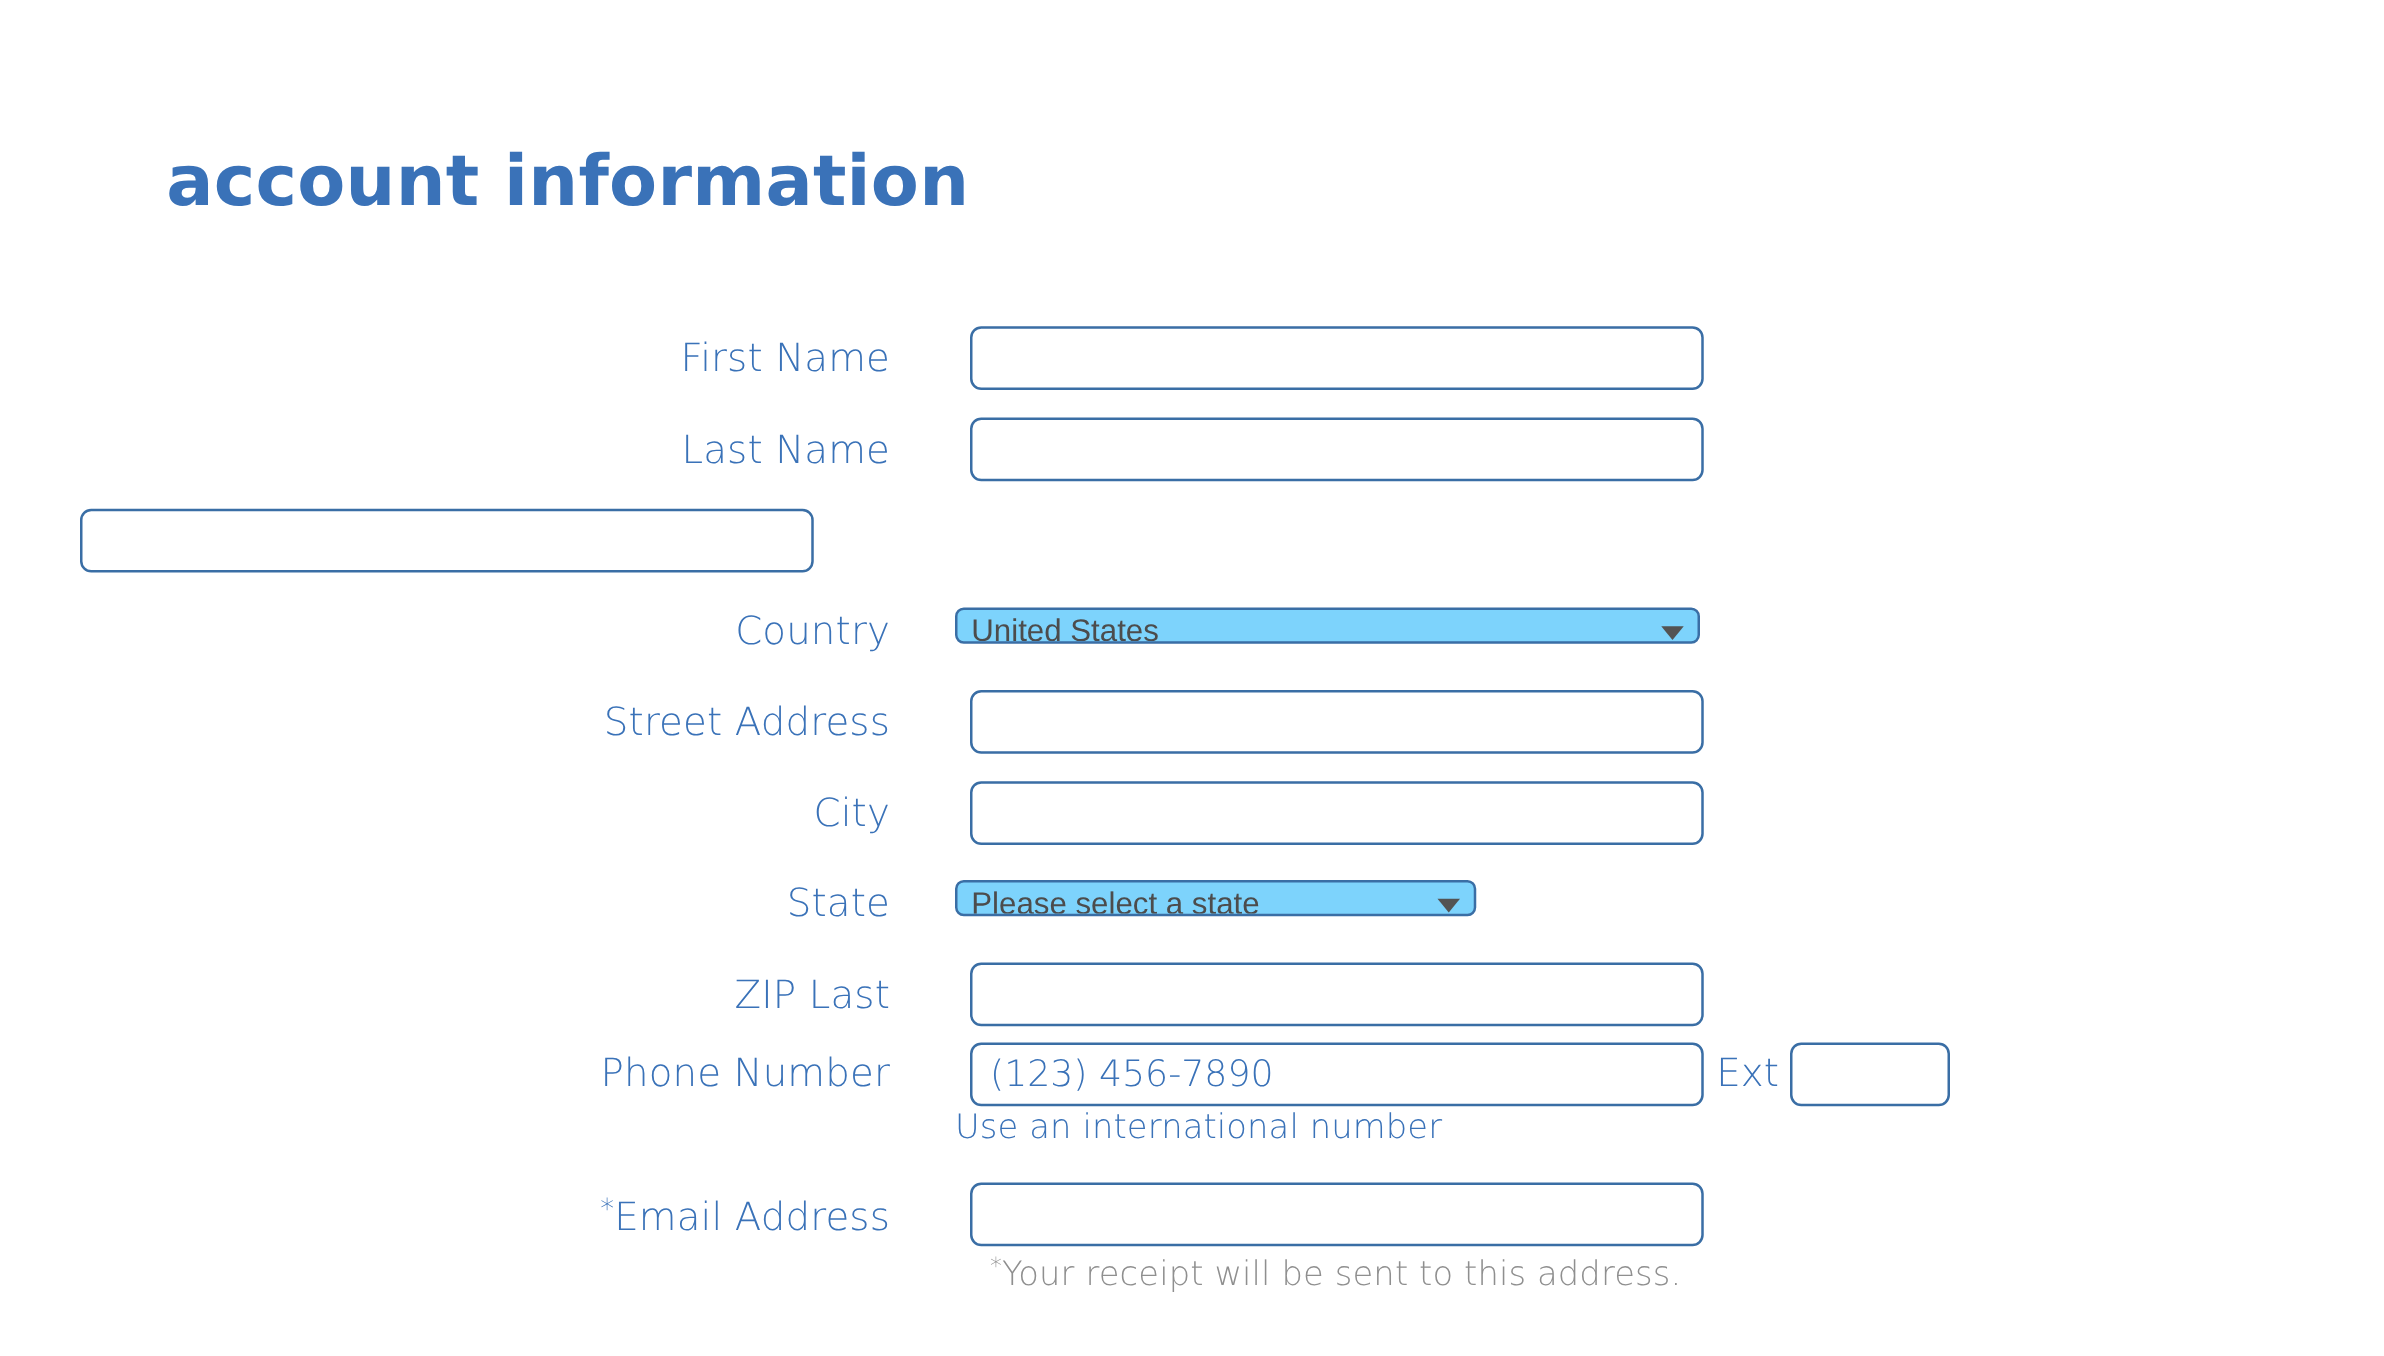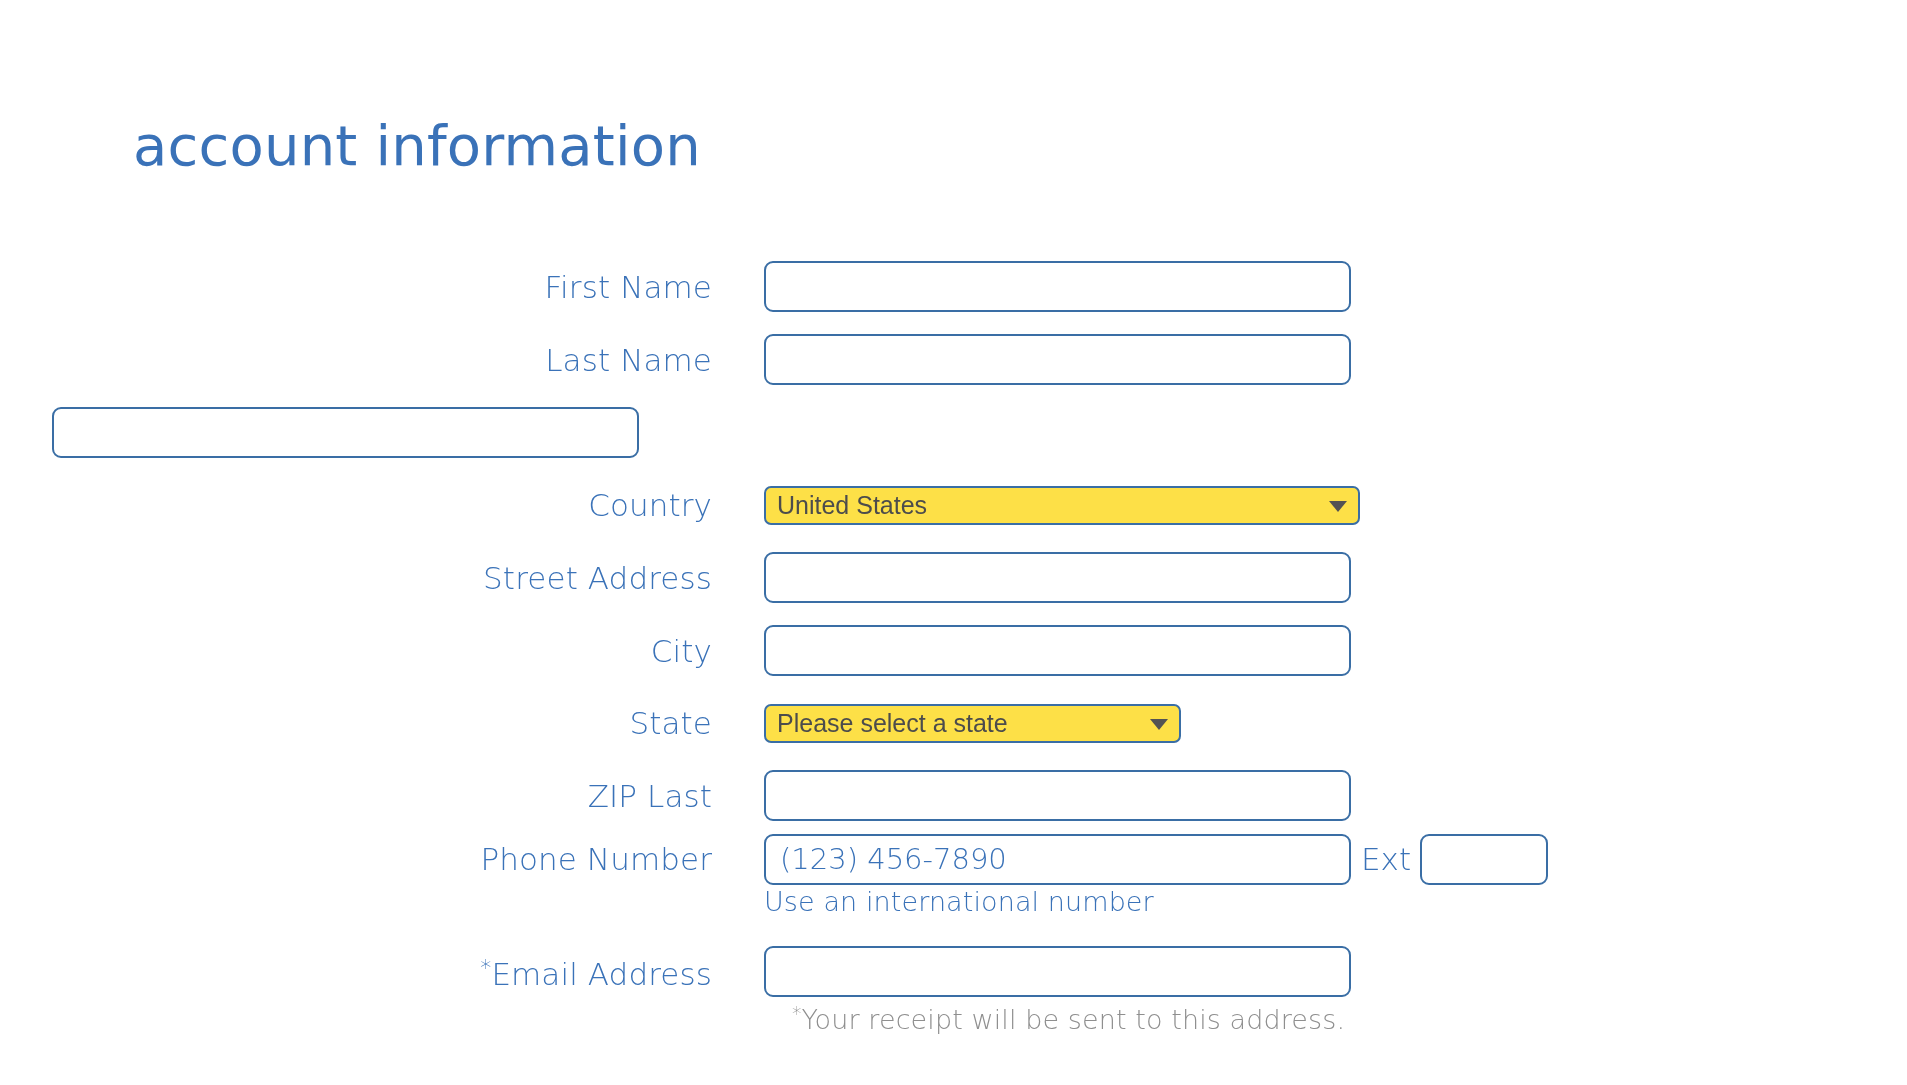--- a/index.html
+++ b/index.html
@@ -23,21 +23,21 @@
     background: #fff;
   }
 
   
   .page-title {
     position: absolute;
     left: 133px;
     top: 78px;
     font-size: 56px;
     line-height: 60px;
-    font-weight: 400;
+    font-weight: 700;
     letter-spacing: 0.2px;
     color: #3a72b8;
     white-space: nowrap;
   }
 
   .page-subtitle {
     position: absolute;
     left: 134px;
     top: 200px;
     font-size: 25px;
@@ -104,20 +104,21 @@
     border: 2px solid #3a6ea5;
     border-radius: 9px;
     background: #ffffff;
     outline: none;
     padding: 0 14px;
     font-family: "DejaVu Sans", "Liberation Sans", sans-serif;
     font-size: 29px;
     font-weight: 300;
     color: #3a72b8;
     line-height: 47px;
+    margin-left: 12px;
   }
   .text-input::placeholder {
     color: #3a72b8;
     opacity: 1;
     font-weight: 300;
   }
 
   .ext-input {
     width: 128px;
     height: 51px;
@@ -145,25 +146,25 @@
   
   .select-wrap {
     position: relative;
     display: inline-block;
     height: 39px;
   }
   .select-box {
     appearance: none;
     -webkit-appearance: none;
     -moz-appearance: none;
-    height: 39px;
+    height: 29px;
     box-sizing: border-box;
     border: 2px solid #3a6ea5;
     border-radius: 7px;
-    background: #fde047;
+    background: #7dd3fc;
     padding: 0 16px 0 11px;
     font-family: "Liberation Sans", sans-serif;
     font-size: 25px;
     font-weight: 400;
     color: #4c4c4c;
     line-height: 35px;
     outline: none;
     cursor: pointer;
   }
   .select-country { width: 596px; }

